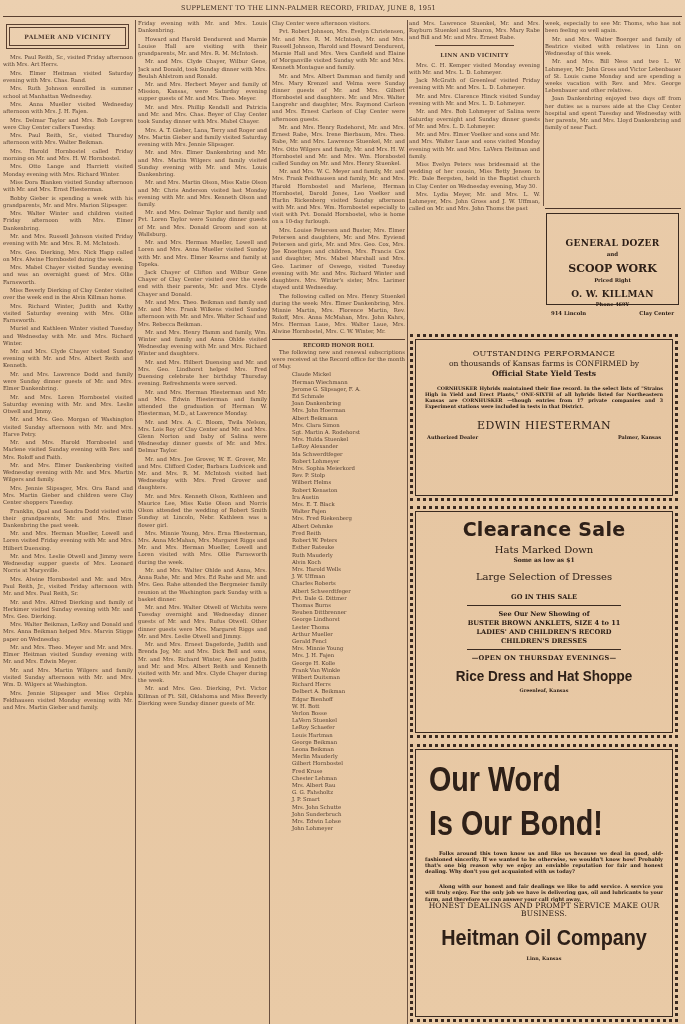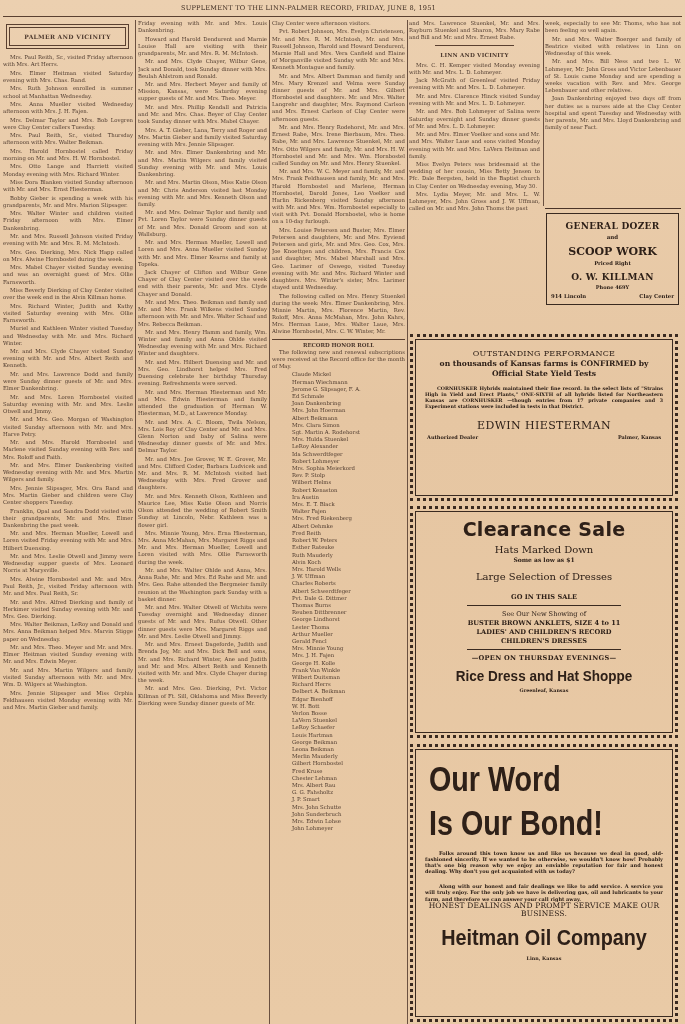--- a/index.html
+++ b/index.html
@@ -50,50 +50,50 @@
   .subhead-rule { width: 60%; margin: 4px auto 0 auto; border-top: 1px solid #5a4030; }
   .honor-head { text-align: center; font-weight: bold; font-size: 5.4px; margin-top: 2px; }
   .honor-intro { text-indent: 7px; margin-bottom: 1px; }
   .honor-list { list-style: none; padding-left: 20px; line-height: 7.2px; }
   .honor-sep { border-top: 1px solid #5a4030; margin: 3px 0 1px 0; }
 
   
   .ad { position: absolute; color: #2e2018; text-align: center; }
   .dozer {
     left: 546px; top: 213px; width: 133px; height: 92px;
-    border: 1.5px solid #3a2a20; padding: 3px 4px;
+    border: 1.5px solid #3a2a20; padding: 20px 4px;
   }
   .dozer .l1 { font-weight: bold; font-size: 9px; letter-spacing: 0.3px; margin-top: 4px; }
   .dozer .l2 { font-weight: bold; font-size: 5.5px; margin-top: 3px; }
   .dozer .l3 { font-weight: bold; font-size: 11px; margin-top: 5px; }
   .dozer .l4 { font-weight: bold; font-size: 5.2px; margin-top: 2px; }
   .dozer .l5 { font-weight: bold; font-size: 9px; margin-top: 6px; letter-spacing: 0.3px; }
   .dozer .l6 { font-weight: bold; font-size: 5px; margin-top: 2px; }
   .dozer .row { display: flex; justify-content: space-between; font-weight: bold; font-size: 5.3px; margin-top: 3px; }
 
   .beaded {
     border: 3px dotted #3a2a20; outline: 1px solid #3a2a20; outline-offset: -6px;
   }
   .corn { left: 410px; top: 334px; width: 268px; height: 167px; padding: 8px 12px; }
   .corn .brand { font-family: "DejaVu Sans", sans-serif; font-weight: bold; font-size: 17px; letter-spacing: 1px; margin-top: 3px; }
   .corn .h2 { font-size: 8px; margin-top: 4px; letter-spacing: 0.3px; }
-  .corn .h3 { font-weight: bold; font-size: 7.6px; margin-top: 1px; }
+  .corn .h3 { font-weight: normal; font-size: 7.6px; margin-top: 1px; }
   .corn .h4 { font-weight: bold; font-size: 7.6px; margin-top: 1px; }
   .corn .body { font-size: 4.8px; line-height: 6px; text-align: justify; font-weight: bold; margin-top: 7px; text-indent: 12px; }
   .corn .dealer { font-size: 11px; letter-spacing: 0.4px; margin-top: 10px; }
   .corn .row { display: flex; justify-content: space-between; font-weight: bold; font-size: 5px; margin-top: 2px; padding: 0 2px; }
 
   .clear { left: 410px; top: 506px; width: 268px; height: 232px; padding: 9px 12px; }
   .clear .title { font-family: "DejaVu Sans", sans-serif; font-weight: bold; font-size: 19px; letter-spacing: 0.3px; }
   .clear .l2 { font-size: 10px; margin-top: 4px; }
   .clear .l3 { font-weight: bold; font-size: 6px; margin-top: 1px; }
   .clear .l4 { font-size: 10px; margin-top: 8px; }
   .clear .l5 { font-weight: bold; font-size: 6.6px; margin-top: 11px; }
   .clear .rule { width: 65%; margin: 4px auto; border-top: 1.5px solid #3a2a20; }
-  .clear .l6 { font-weight: normal; font-size: 6.6px; }
+  .clear .l6 { font-weight: bold; font-size: 6.6px; }
   .clear .l7 { font-weight: bold; font-size: 6.6px; margin-top: 1px; }
   .clear .l9 { font-weight: bold; font-size: 6.6px; margin-top: 4px; letter-spacing: 0.3px; }
   .clear .shop { font-family: "Liberation Sans", sans-serif; font-weight: bold; font-size: 15px; margin-top: 5px; transform: scaleX(0.9); }
   .clear .loc { font-weight: bold; font-size: 4.8px; margin-top: 3px; }
 
   .bond { left: 410px; top: 744px; width: 268px; height: 278px; padding: 10px 12px; text-align: left; }
   .bond .head { font-family: "Liberation Sans", sans-serif; font-weight: bold; font-size: 35px; line-height: 44px; transform: scaleX(0.82); transform-origin: left; margin-left: 4px; }
   .bond .para { font-weight: bold; font-size: 5px; line-height: 6.1px; text-align: justify; text-indent: 14px; margin-top: 5px; }
   .bond .tag { text-align: center; font-size: 7.5px; line-height: 8.5px; margin-top: 0; letter-spacing: 0.2px; }
   .bond .co { text-align: center; font-family: "Liberation Sans", sans-serif; font-weight: bold; font-size: 22px; margin-top: 6px; transform: scaleX(0.9); }

